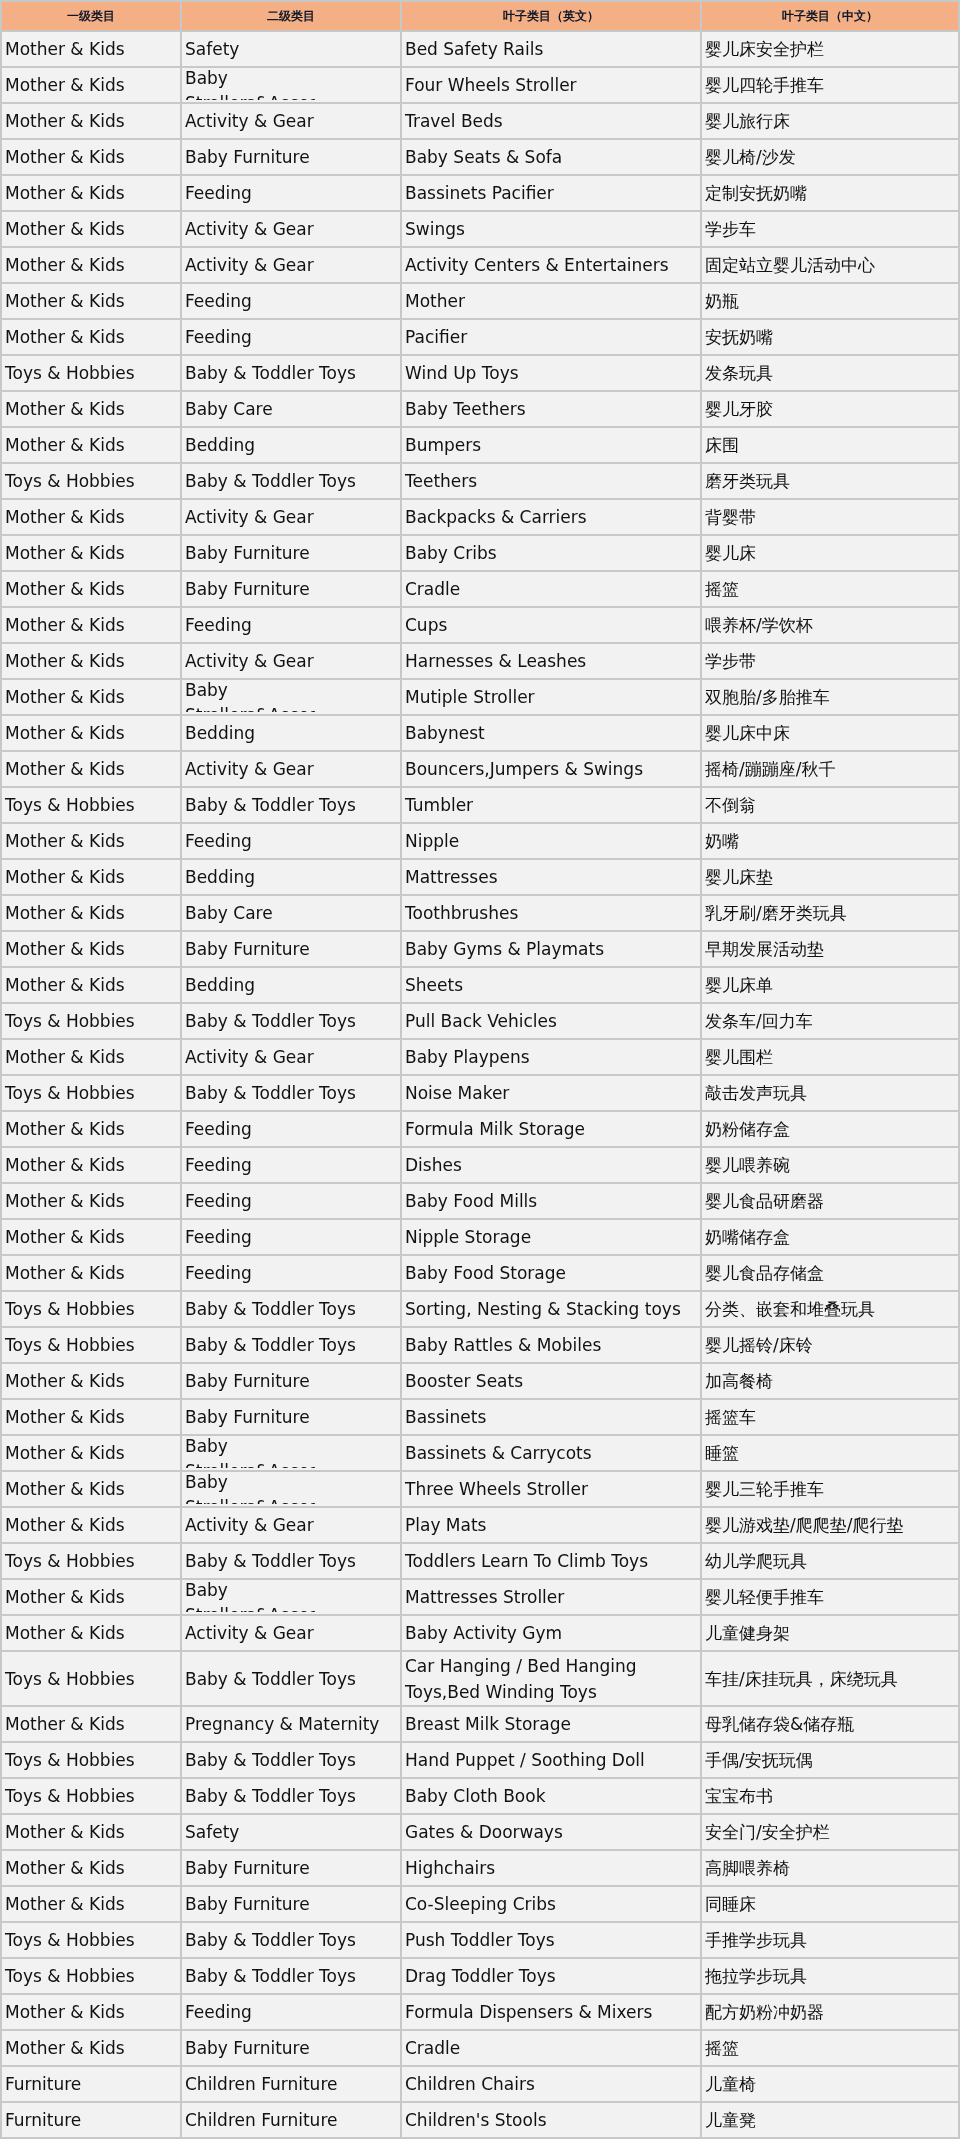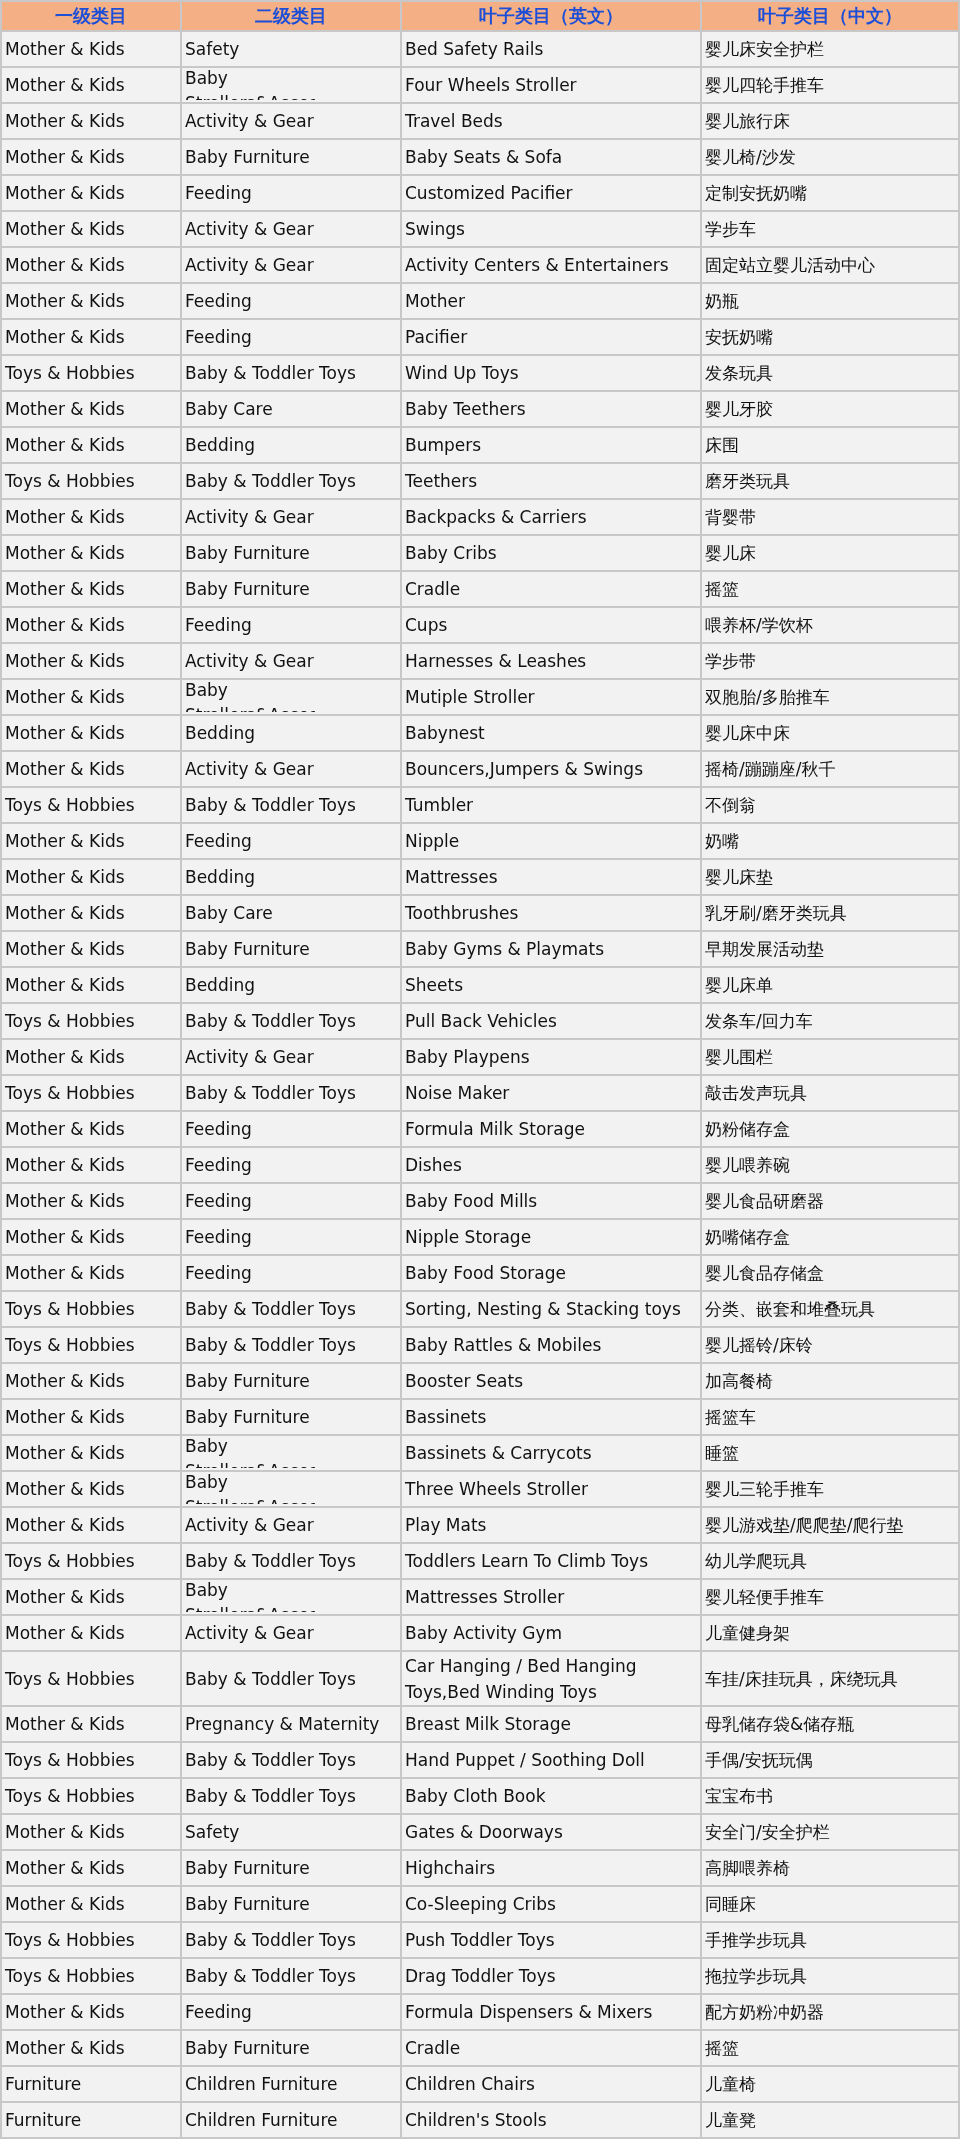--- a/index.html
+++ b/index.html
@@ -9,23 +9,23 @@
     width: 958px;
     table-layout: fixed;
     margin: 0;
   }
   table.grid col.c1 { width: 180px; }
   table.grid col.c2 { width: 220px; }
   table.grid col.c3 { width: 300px; }
   table.grid col.c4 { width: 258px; }
   table.grid th {
     background: #f4b084;
-    color: #1d4ed8;
+    color: #0f172a;
     font-weight: bold;
-    font-size: 18px;
+    font-size: 12px;
     height: 28px;
     padding: 0 4px;
     border: 2px solid #c8c8c8;
     text-align: center;
     white-space: nowrap;
   }
   table.grid td {
     background: #f2f2f2;
     color: #111;
     font-size: 17px;
@@ -86,21 +86,21 @@
       </tr>
       <tr>
         <td>Mother &amp; Kids</td>
         <td>Baby Furniture</td>
         <td>Baby Seats &amp; Sofa</td>
         <td>婴儿椅/沙发</td>
       </tr>
       <tr>
         <td>Mother &amp; Kids</td>
         <td>Feeding</td>
-        <td>Customized Pacifier</td>
+        <td>Bassinets Pacifier</td>
         <td>定制安抚奶嘴</td>
       </tr>
       <tr>
         <td>Mother &amp; Kids</td>
         <td>Activity &amp; Gear</td>
         <td>Swings</td>
         <td>学步车</td>
       </tr>
       <tr>
         <td>Mother &amp; Kids</td>

